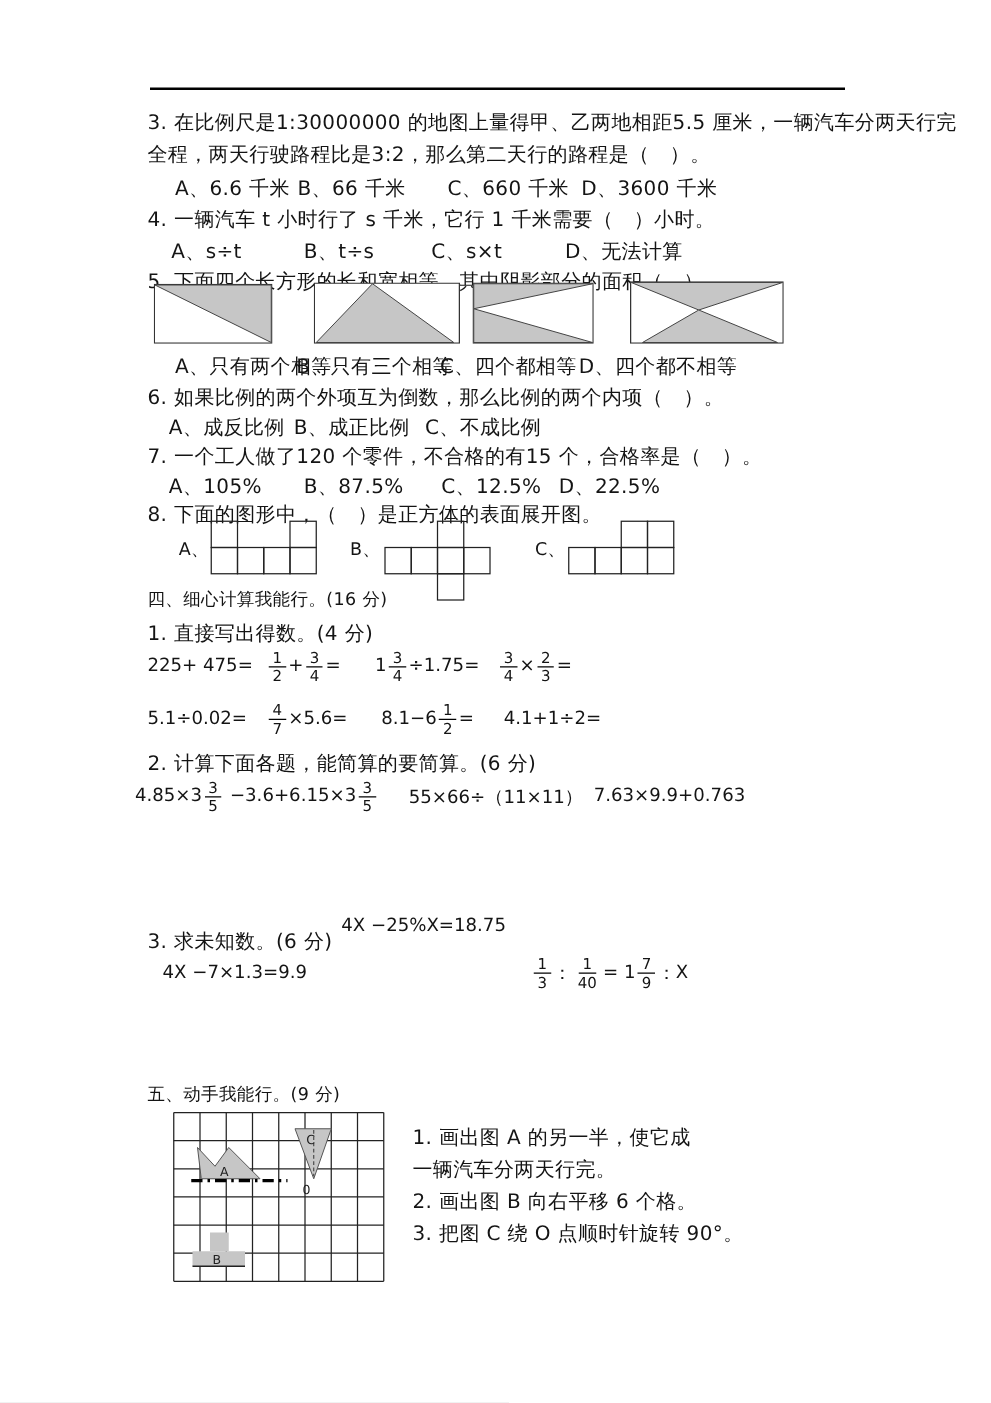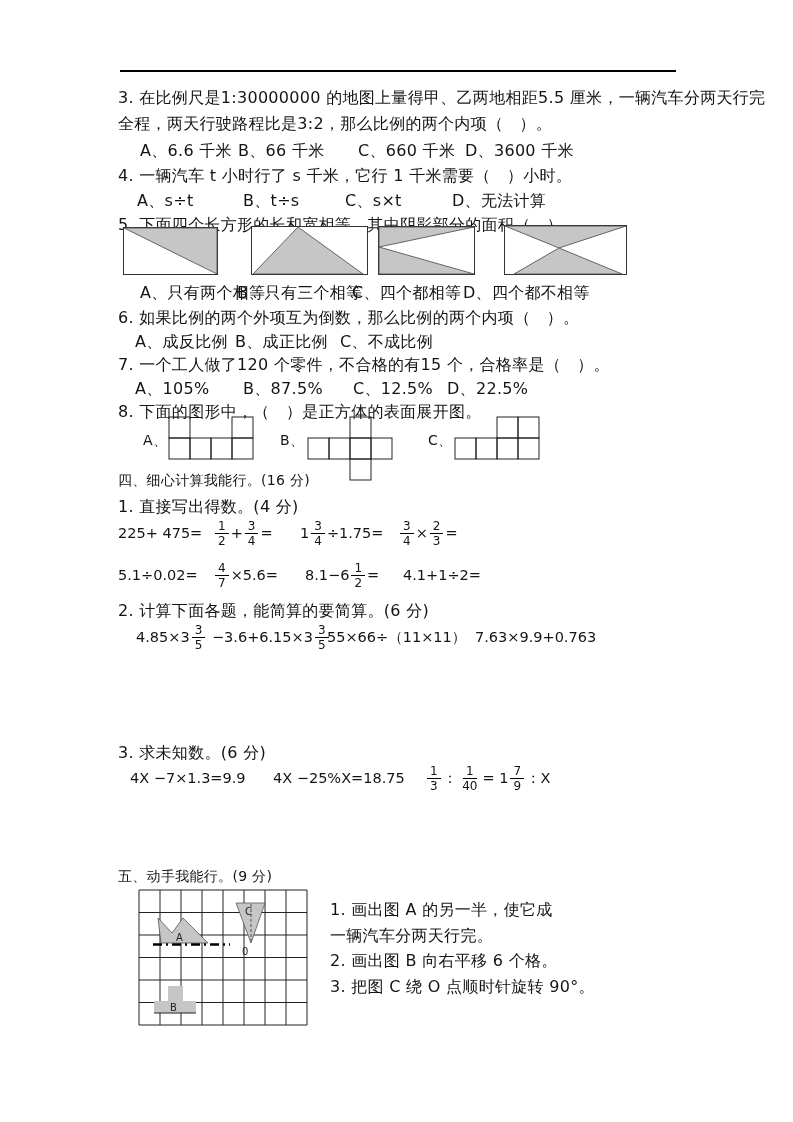--- a/index.html
+++ b/index.html
@@ -25,21 +25,21 @@
   .gridtxt{font-size:10px;fill:#222;font-family:"DejaVu Sans",sans-serif;}
 </style>
 </head>
 <body>
 
 <div class="page">
 
   <div class="rule" style="left:120px;top:70px;width:556px;height:2px;"></div>
 
   <div class="abs" style="left:118px;top:85px">3. 在比例尺是1:30000000 的地图上量得甲、乙两地相距5.5 厘米，一辆汽车分两天行完</div>
-  <div class="abs" style="left:118px;top:111px">全程，两天行驶路程比是3:2，那么比例的两个内项（　）。</div>
+  <div class="abs" style="left:118px;top:111px">全程，两天行驶路程比是3:2，那么第二天行的路程是（　）。</div>
   <div class="abs opts q3o" style="left:140px;top:138px">
     <span>A、6.6 千米</span><span>B、66 千米</span><span>C、660 千米</span><span>D、3600 千米</span>
   </div>
 
   <div class="abs" style="left:118px;top:163px">4. 一辆汽车 t 小时行了 s 千米，它行 1 千米需要（　）小时。</div>
   <div class="abs opts q4o" style="left:137px;top:188px">
     <span>A、s÷t</span><span>B、t÷s</span><span>C、s×t</span><span>D、无法计算</span>
   </div>
 
   <div class="abs" style="left:118px;top:212px">5. 下面四个长方形的长和宽相等，其中阴影部分的面积（　）。</div>
@@ -138,29 +138,29 @@
   <span class="expr" style="left:118px;top:555px">5.1÷0.02=</span>
   <span class="expr" style="left:213px;top:555px">
     <span class="frac"><span class="fn">4</span><span class="fd">7</span></span><span>×5.6=</span>
   </span>
   <span class="expr" style="left:305px;top:555px">
     <span>8.1−6</span><span class="frac"><span class="fn">1</span><span class="fd">2</span></span> <span>=</span>
   </span>
   <span class="expr" style="left:403px;top:555px">4.1+1÷2=</span>
 
   <div class="abs" style="left:118px;top:598px">2. 计算下面各题，能简算的要简算。(6 分)</div>
-  <span class="expr" style="left:136px;top:617px">
+  <span class="expr" style="left:108px;top:617px">
     <span>4.85×3</span><span class="frac"><span class="fn">3</span><span class="fd">5</span></span><span> −3.6+6.15×3</span><span class="frac"><span class="fn">3</span><span class="fd">5</span></span>
   </span>
   <span class="expr" style="left:327px;top:617px">55×66÷（11×11）</span>
   <span class="expr" style="left:475px;top:617px">7.63×9.9+0.763</span>
 
   <div class="abs" style="left:118px;top:740px">3. 求未知数。(6 分)</div>
   <span class="expr" style="left:130px;top:758px">4X −7×1.3=9.9</span>
-  <span class="expr" style="left:273px;top:758px">4X −25%X=18.75</span>
+  <span class="expr" style="left:273px;top:721px">4X −25%X=18.75</span>
   <span class="expr" style="left:425px;top:758px">
     <span class="frac"><span class="fn">1</span><span class="fd">3</span></span>
     <span>：</span>
     <span class="frac"><span class="fn">1</span><span class="fd">40</span></span>
     <span>= </span><span>1</span><span class="frac"><span class="fn">7</span><span class="fd">9</span></span>
     <span>：</span>
     <span>X</span>
   </span>
 
   <div class="abs" style="left:118px;top:864px;font-size:14px">五、动手我能行。(9 分)</div>

